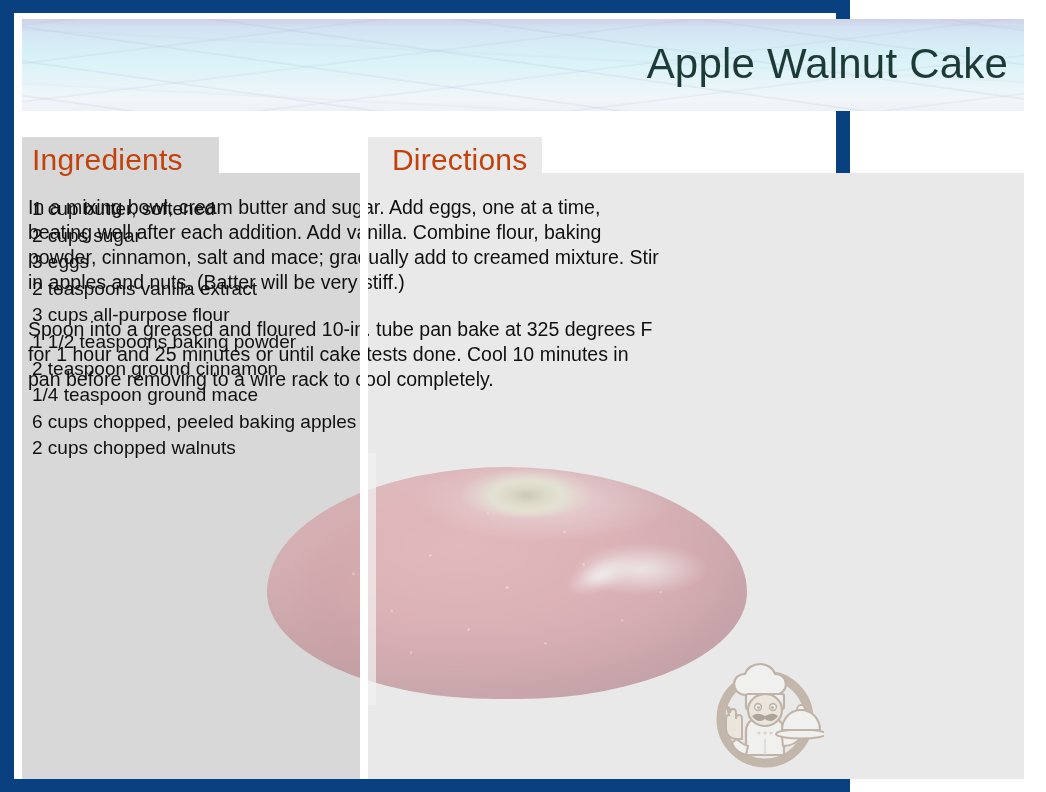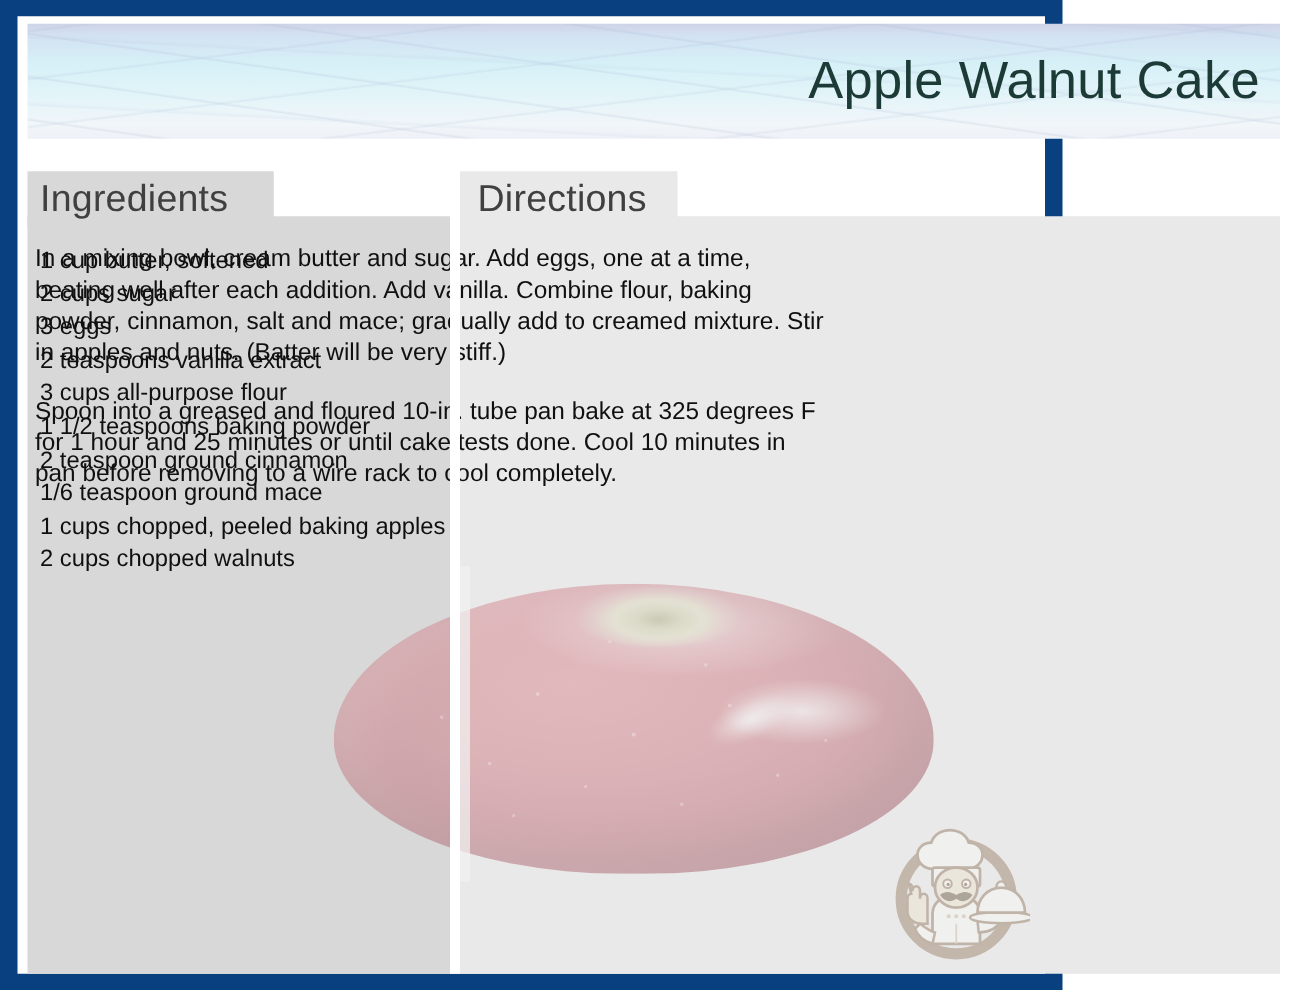--- a/index.html
+++ b/index.html
@@ -106,38 +106,38 @@
   }
 
   
   .tab {
     position: absolute;
     box-sizing: border-box;
     display: flex;
     align-items: center;
     padding-left: 10px;
     font-size: 30px;
-    color: #404040;
+    color: #c2410c;
     letter-spacing: 0.2px;
     white-space: nowrap;
   }
   .tab-ingredients {
     left: 8px;
     top: 124px;
     width: 197px;
     height: 45px;
     background: #d8d8d8;
   }
   .tab-directions {
     left: 354px;
     top: 124px;
     width: 174px;
     height: 45px;
     background: #e9e9e9;
-    padding-left: 14px;
+    padding-left: 24px;
   }
 
   
   .ing-list {
     position: absolute;
     left: 18px;
     top: 183px;
     width: 326px;
     margin: 0;
     padding: 0;
@@ -292,22 +292,22 @@
     </div>
 
     <ul class="ing-list">
       <li>1 cup butter, softened</li>
       <li>2 cups sugar</li>
       <li>3 eggs</li>
       <li>2 teaspoons vanilla extract</li>
       <li>3 cups all-purpose flour</li>
       <li>1 1/2 teaspoons baking powder</li>
       <li>2 teaspoon ground cinnamon</li>
-      <li>1/6 teaspoon ground mace</li>
-      <li>1 cups chopped, peeled baking apples</li>
+      <li>1/4 teaspoon ground mace</li>
+      <li>6 cups chopped, peeled baking apples</li>
       <li>2 cups chopped walnuts</li>
     </ul>
 
     <div class="dir-body">
       <p>In a mixing bowl, cream butter and sugar. Add eggs, one at a time, beating well after each addition. Add vanilla. Combine flour, baking powder, cinnamon, salt and mace; gradually add to creamed mixture. Stir in apples and nuts. (Batter will be very stiff.)</p>
       <p>Spoon into a greased and floured 10-in. tube pan bake at 325 degrees F for 1 hour and 25 minutes or until cake tests done. Cool 10 minutes in pan before removing to a wire rack to cool completely.</p>
     </div>
 
     <div class="chef-logo">
       <svg viewBox="0 0 118 118" width="118" height="118">

